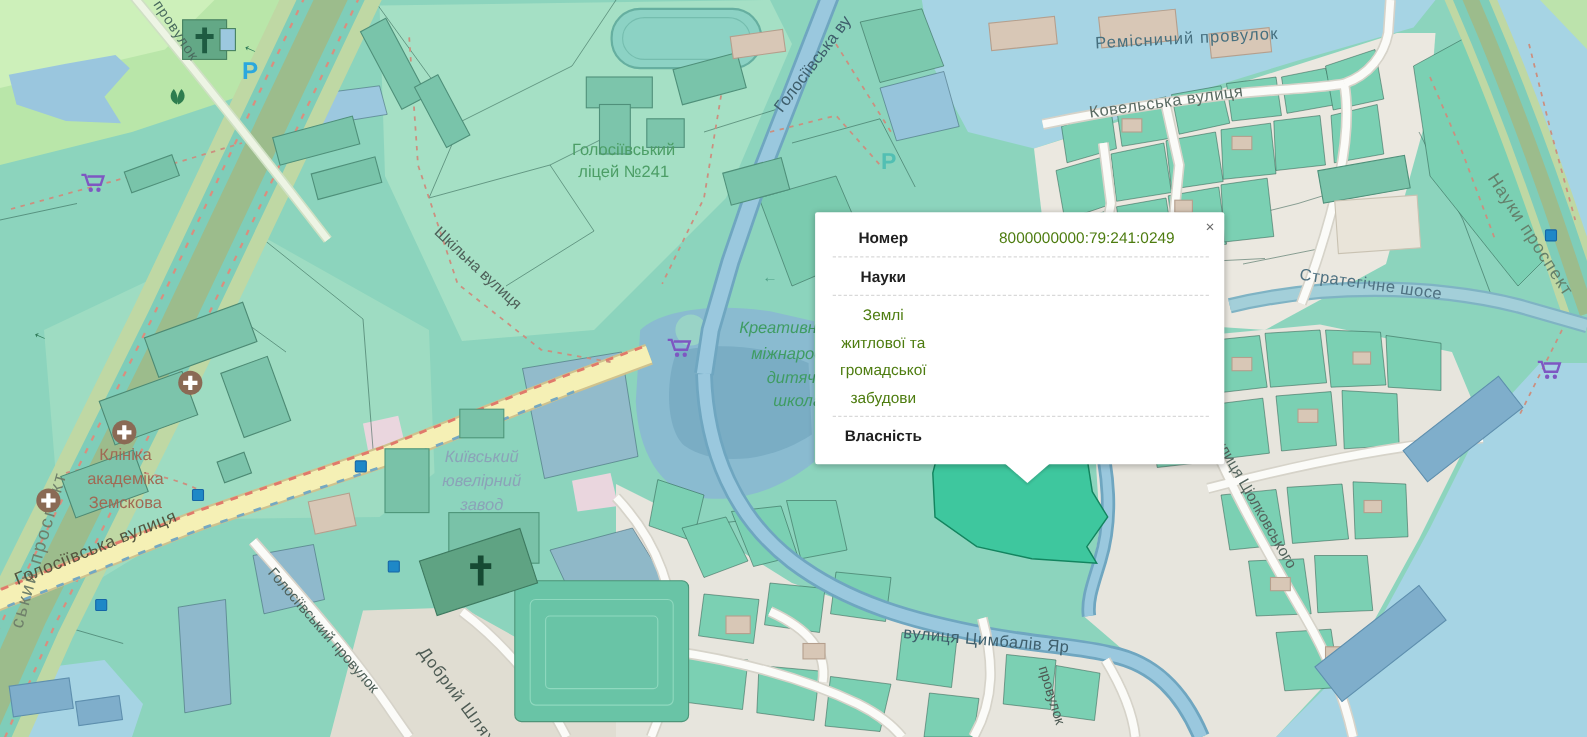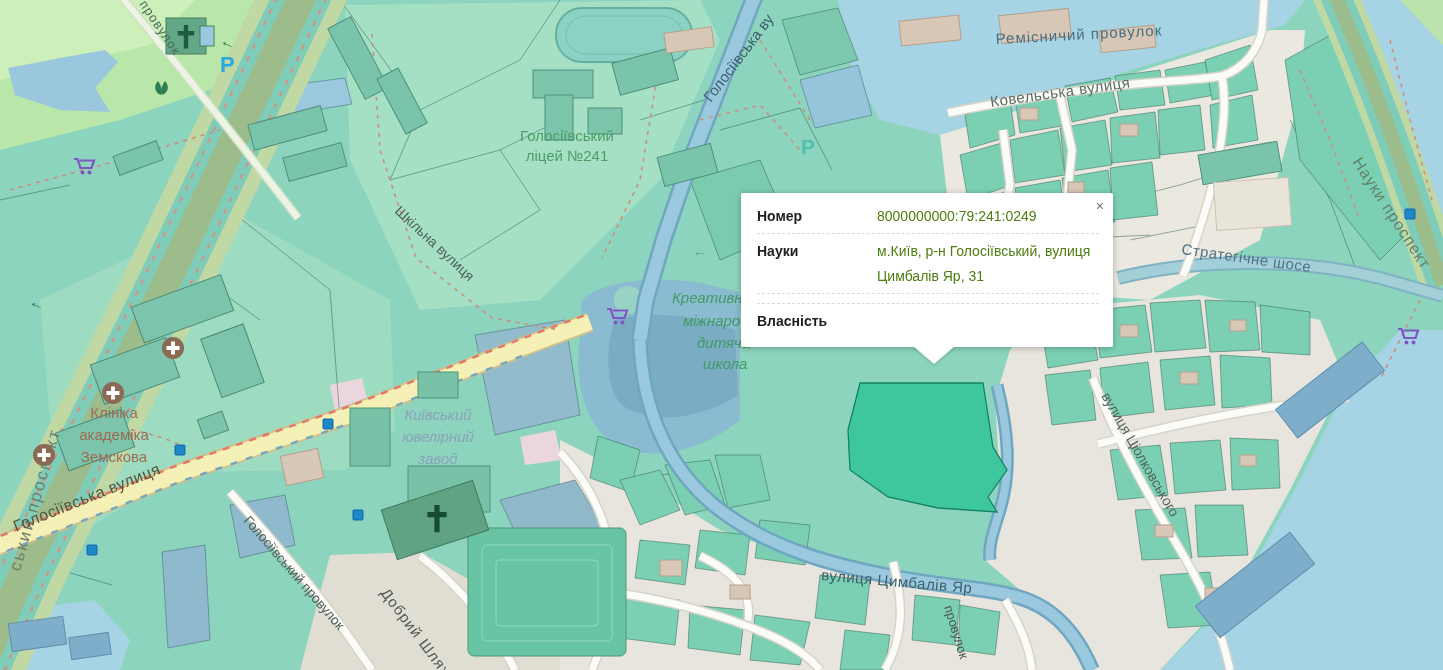--- a/index.html
+++ b/index.html
@@ -8,21 +8,21 @@
   #mapsvg{position:absolute;left:0;top:0;}
   #mapsvg text{font-family:"Liberation Sans",sans-serif;}
   
   .popup{position:absolute;left:741px;top:193px;width:372px;background:#fff;
          border-radius:2px;box-shadow:0 1px 6px rgba(0,0,0,.28);
          padding:6px 14px 9px 16px;box-sizing:border-box;z-index:5;}
   .popup-close{position:absolute;top:4px;right:7px;border:0;background:none;
          color:#6d6d6d;font-size:14px;line-height:14px;cursor:pointer;padding:2px;
          font-family:"Liberation Sans",sans-serif;}
   .popup-row{display:grid;grid-template-columns:92px 1fr;column-gap:28px;
-         padding:5px 0 4px 0;font-size:14px;line-height:25px;}
+         padding:5px 0 4px 0;font-size:14px;line-height:25px;text-align:center;}
   .popup-row + .popup-row{border-top:1px dashed #d9d9d9;}
   .popup-label{font-weight:bold;color:#1f1f1f;}
   .popup-value{color:#4d7c0f;}
   .popup-pointer{position:absolute;left:172px;bottom:-17px;width:0;height:0;
          border-left:21px solid transparent;border-right:21px solid transparent;
          border-top:18px solid #fff;filter:drop-shadow(0 2px 1px rgba(0,0,0,.12));}
 </style>
 </head>
 <body>
 
@@ -384,23 +384,23 @@
 
   <div class="popup">
     <button class="popup-close">×</button>
     <div>
       <div class="popup-row">
         <div class="popup-label">Номер</div>
         <div class="popup-value">8000000000:79:241:0249</div>
       </div>
       <div class="popup-row">
         <div class="popup-label">Науки</div>
-        <div class="popup-value">м.Київ, р-н Голосіївський, вулиця Цимбалів Яр, 31</div>
       </div>
       <div class="popup-row">
+        <div class="popup-value">Землі житлової та громадської забудови</div>
       </div>
       <div class="popup-row">
         <div class="popup-label">Власність</div>
       </div>
     </div>
     <div class="popup-pointer"></div>
   </div>
 </div>
 
 </body></html>

